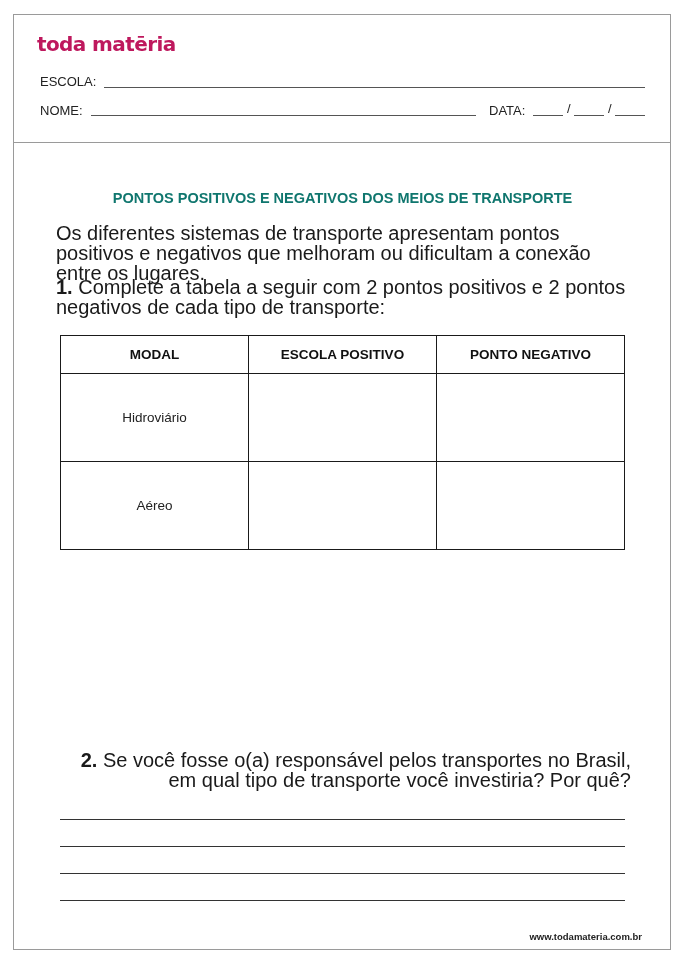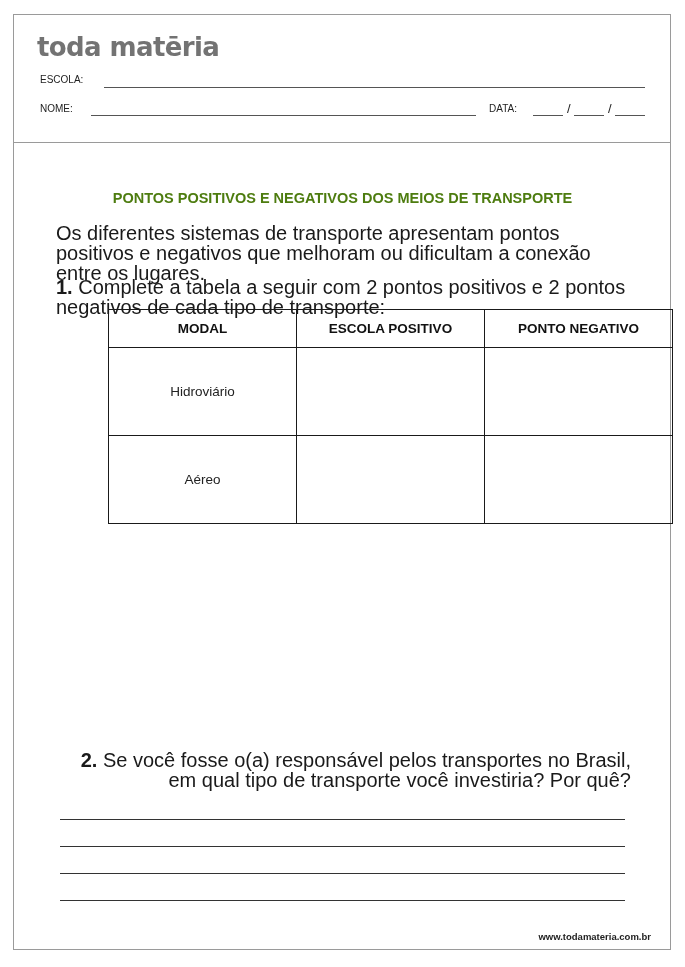--- a/index.html
+++ b/index.html
@@ -30,67 +30,66 @@
       top: 142px;
       width: 658px;
       height: 0;
       border-top: 1.5px solid #9a9a9a;
     }
     .logo {
       position: absolute;
       left: 37px;
       top: 32px;
       font-family: "DejaVu Sans", sans-serif;
-      font-size: 26px;
+      font-size: 20px;
       font-weight: bold;
       letter-spacing: -0.6px;
-      color: #737373;
+      color: #be185d;
     }
     .field-label {
       position: absolute;
-      font-size: 10px;
+      font-size: 13px;
       color: #222;
     }
     .field-line {
       position: absolute;
       height: 0;
       border-top: 1px solid #555;
     }
     .date-sep {
       position: absolute;
       font-size: 13px;
       color: #222;
     }
     .title {
       position: absolute;
       left: 0;
       width: 685px;
       top: 190px;
       text-align: center;
       font-size: 14.5px;
       font-weight: bold;
-      color: #4d7c0f;
+      color: #0f766e;
     }
     .para {
       position: absolute;
       left: 56px;
       width: 575px;
       font-size: 20px;
       line-height: 20px;
       color: #1a1a1a;
     }
     .para b { font-weight: bold; }
     table.grid {
       position: absolute;
       left: 60px;
-      top: 309px;
+      top: 335px;
       width: 565px;
       border-collapse: collapse;
       table-layout: fixed;
-      margin-left: 48px;
     }
     table.grid th, table.grid td {
       border: 1.6px solid #1a1a1a;
       text-align: center;
       vertical-align: middle;
       padding: 0;
     }
     table.grid th {
       height: 37px;
       font-size: 13.5px;
@@ -104,21 +103,21 @@
     }
     .answer-line {
       position: absolute;
       left: 60px;
       width: 565px;
       height: 0;
       border-top: 1.2px solid #333;
     }
     .footer {
       position: absolute;
-      right: 34px;
+      right: 43px;
       top: 931px;
       font-size: 9.5px;
       font-weight: bold;
       color: #222;
     }
   </style>
 </head>
 <body>
 
 <div class="page"></div>

